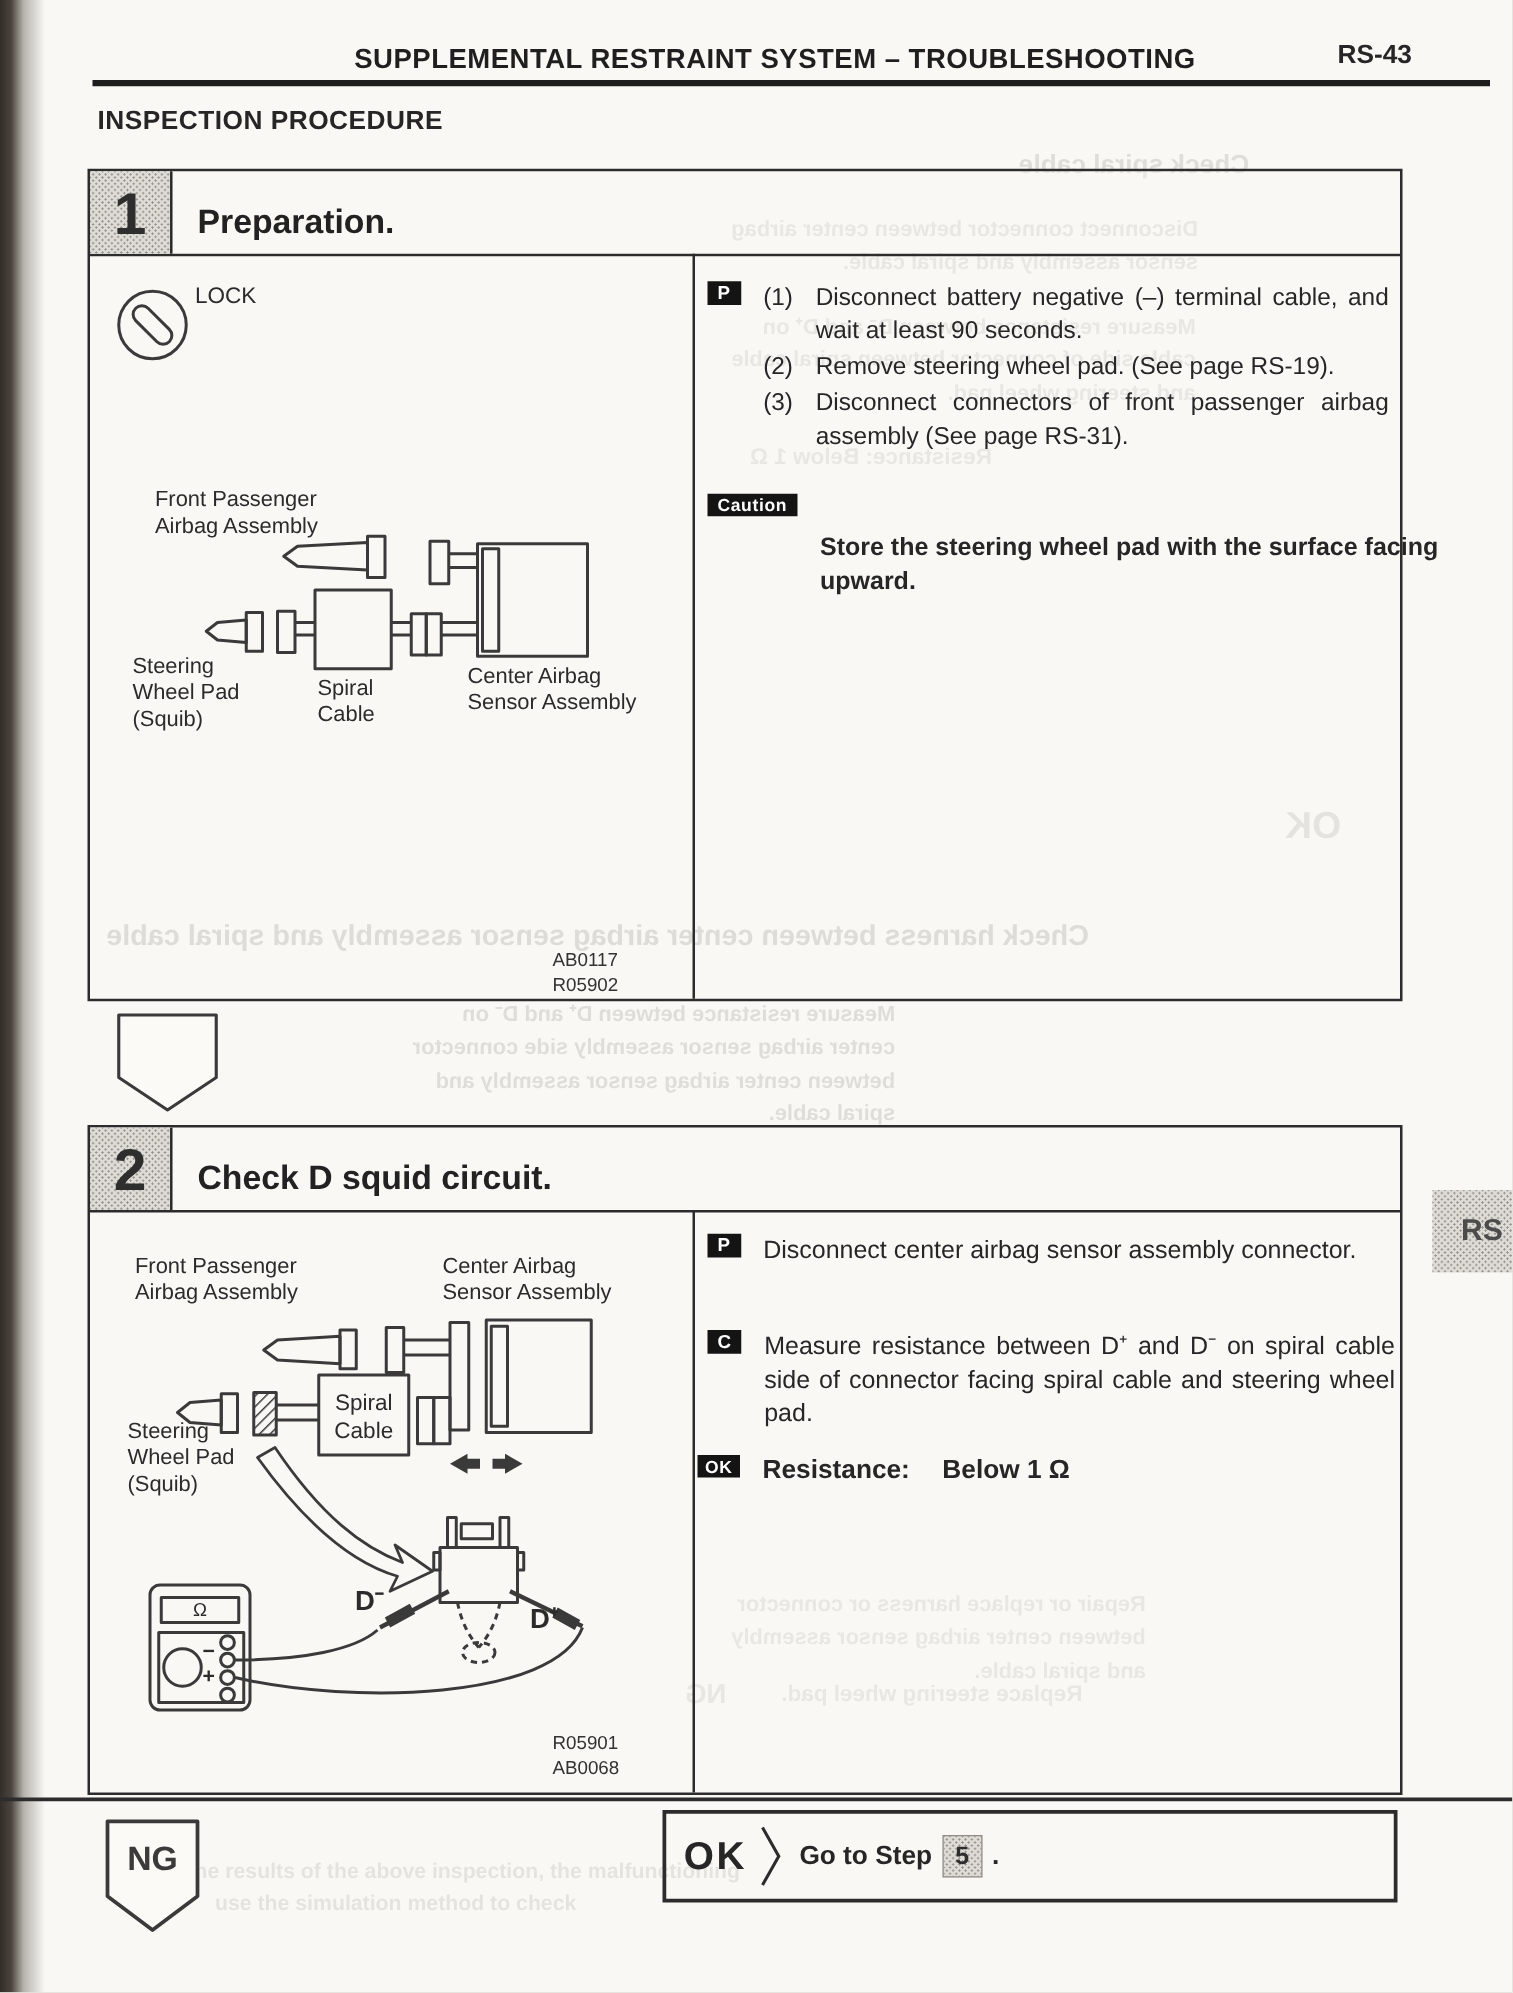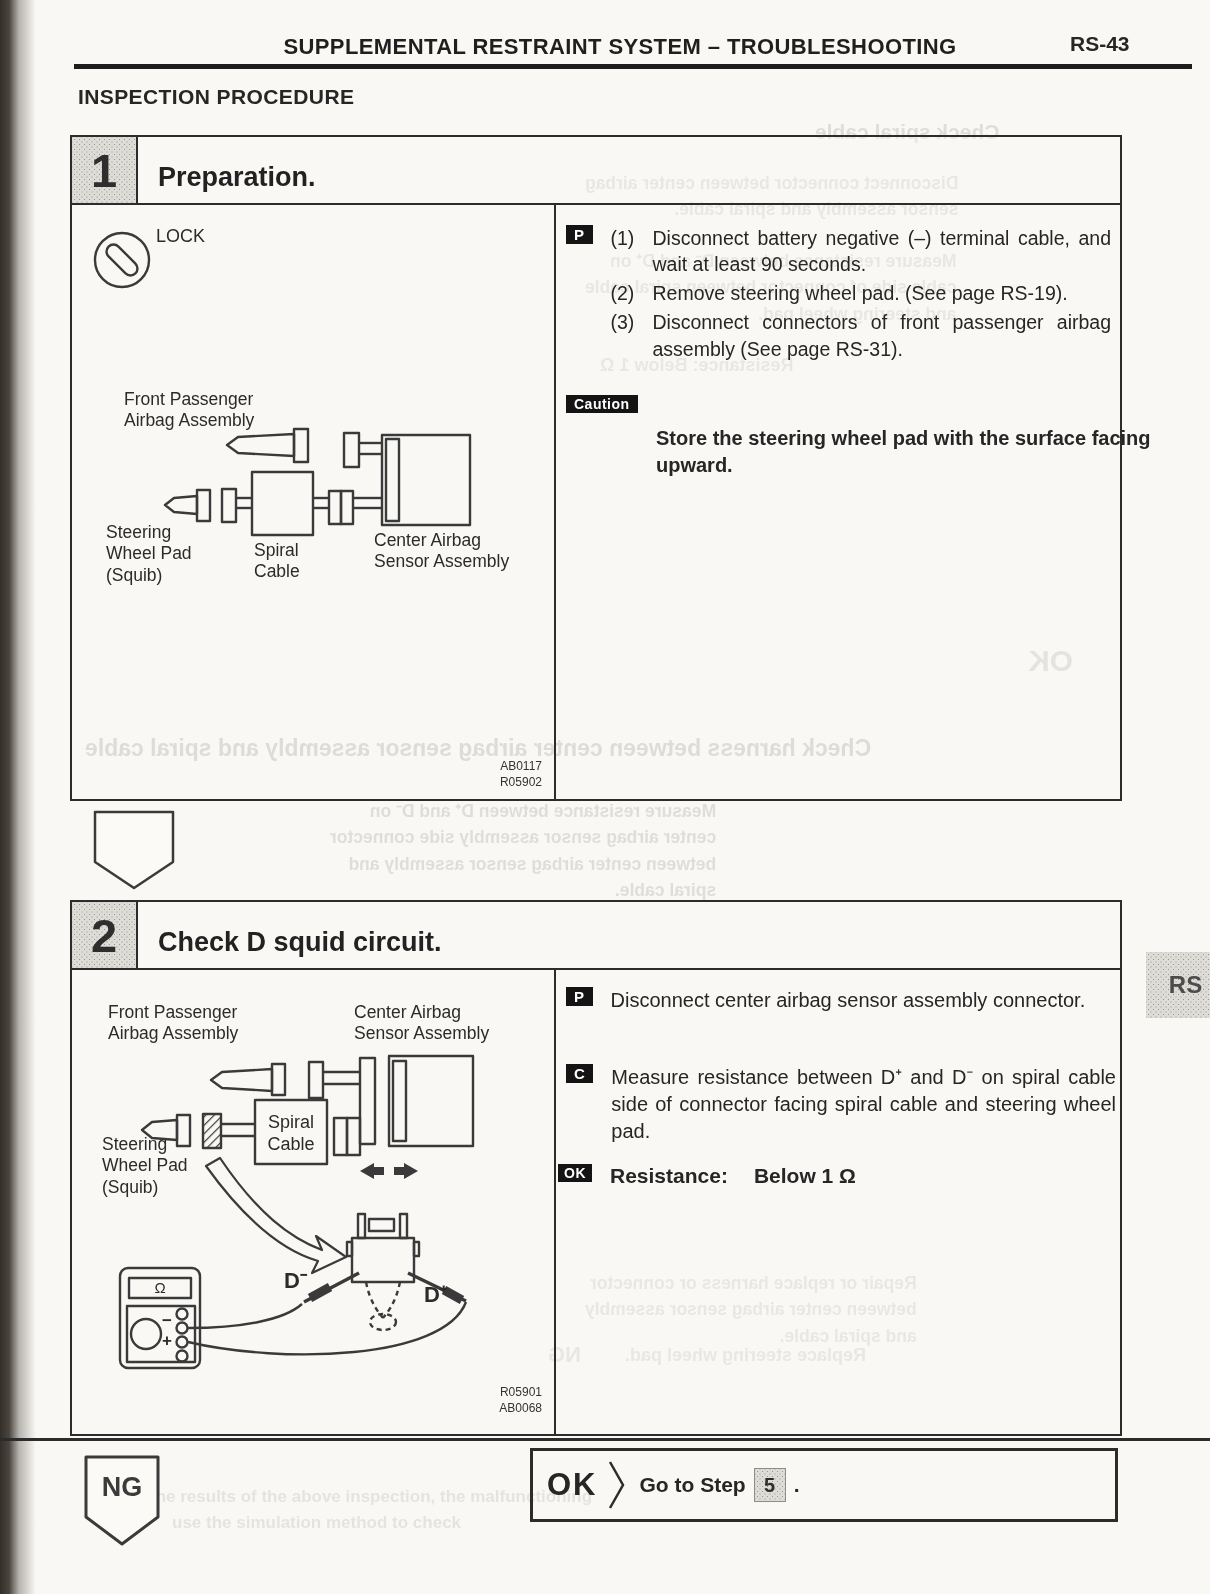--- a/index.html
+++ b/index.html
@@ -24,21 +24,21 @@
   
   .stepbox{position:absolute;left:70px;width:1048px;border:2.5px solid #2c2c2c;background:rgba(250,249,245,.35);}
   .stephead{display:flex;border-bottom:2.5px solid #2c2c2c;height:66px;}
   .halftone{background-color:#dedcd6;
     background-image:radial-gradient(#98948d 23%,rgba(0,0,0,0) 25%),radial-gradient(#98948d 23%,rgba(0,0,0,0) 25%);
     background-size:5px 5px;background-position:0 0,2.5px 2.5px;}
   .stepnum{width:64px;flex:none;border-right:2.5px solid #2c2c2c;display:flex;align-items:center;justify-content:center;
     font-size:47px;font-weight:bold;color:#2e2e2e;}
   .steptitle{font-size:27px;font-weight:bold;padding:25px 0 0 20px;color:#222;}
   .vdiv{position:absolute;top:66px;bottom:0;width:2px;background:#2c2c2c;}
-  .figcode{position:absolute;font-size:12px;line-height:1.3;text-align:right;color:#333;}
+  .figcode{position:absolute;font-size:15px;line-height:1.3;text-align:left;color:#333;}
   .diag-label{position:absolute;font-size:17.5px;line-height:1.22;color:#2b2b2b;}
   
   .badge{background:#141414;color:#fff;font-weight:bold;font-size:15px;padding:1px 8px;
     align-self:flex-start;flex:none;letter-spacing:.5px;}
   .prow{position:absolute;display:flex;}
   .inst-list{margin-left:18px;flex:1;}
   .inst-row{display:flex;margin-bottom:3px;}
   .inst-num{width:42px;flex:none;font-size:19.5px;line-height:1.34;}
   .inst-text{flex:1;font-size:19.5px;line-height:1.34;text-align:justify;}
   .body-text{flex:1;font-size:20px;line-height:1.35;text-align:justify;margin-left:18px;}

